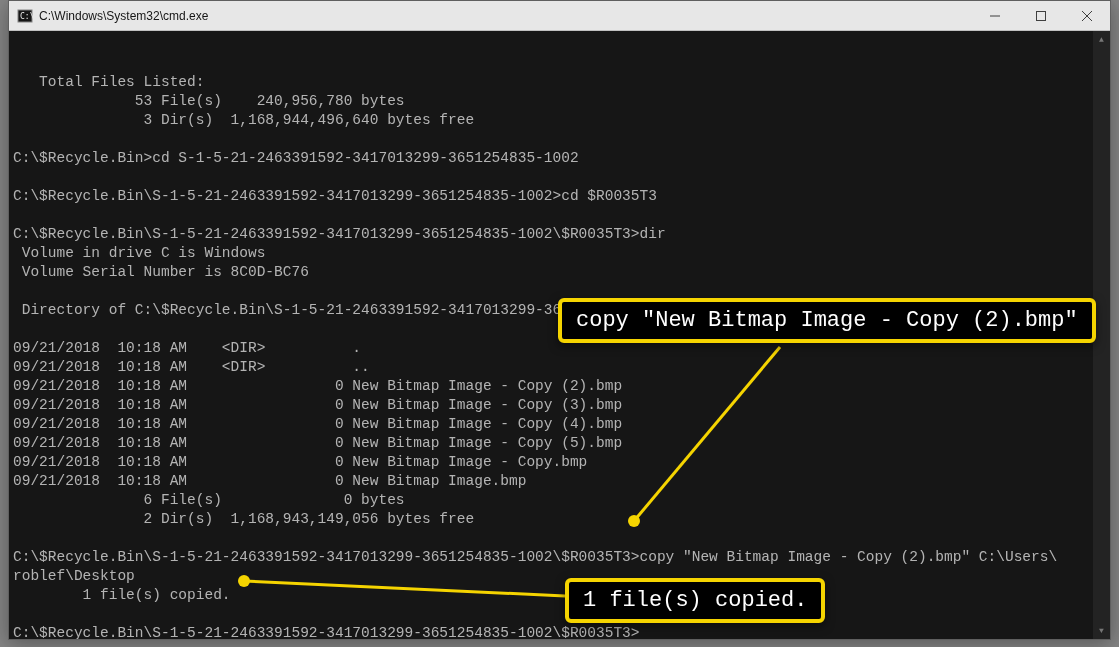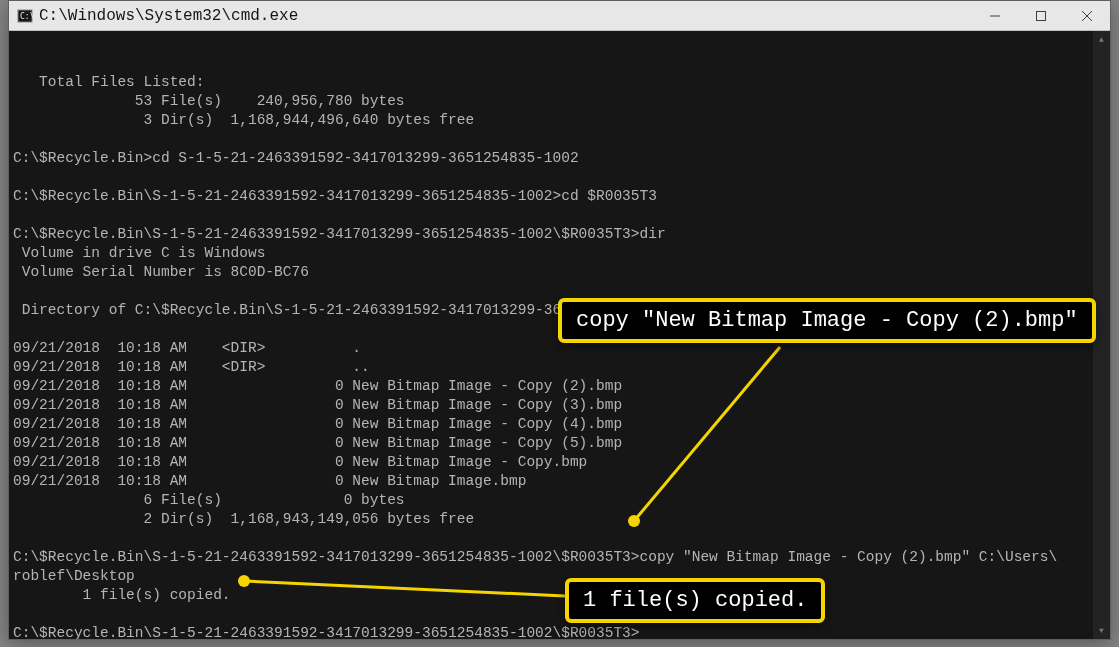--- a/index.html
+++ b/index.html
@@ -33,23 +33,22 @@
   .titlebar-icon {
     width: 16px; height: 16px;
     margin: 0 6px 0 8px;
     display: flex;
     align-items: center;
     justify-content: center;
   }
   .titlebar-icon svg { width: 16px; height: 16px; }
   .titlebar-title {
     flex: 1;
-    font-size: 16px;
+    font-size: 12px;
     color: #000;
-    font-family: Liberation Mono, monospace;
   }
   .titlebar-btns { display: flex; height: 100%; }
   .titlebar-btn {
     width: 46px;
     display: flex;
     align-items: center;
     justify-content: center;
     color: #333;
     font-size: 11px;
   }

